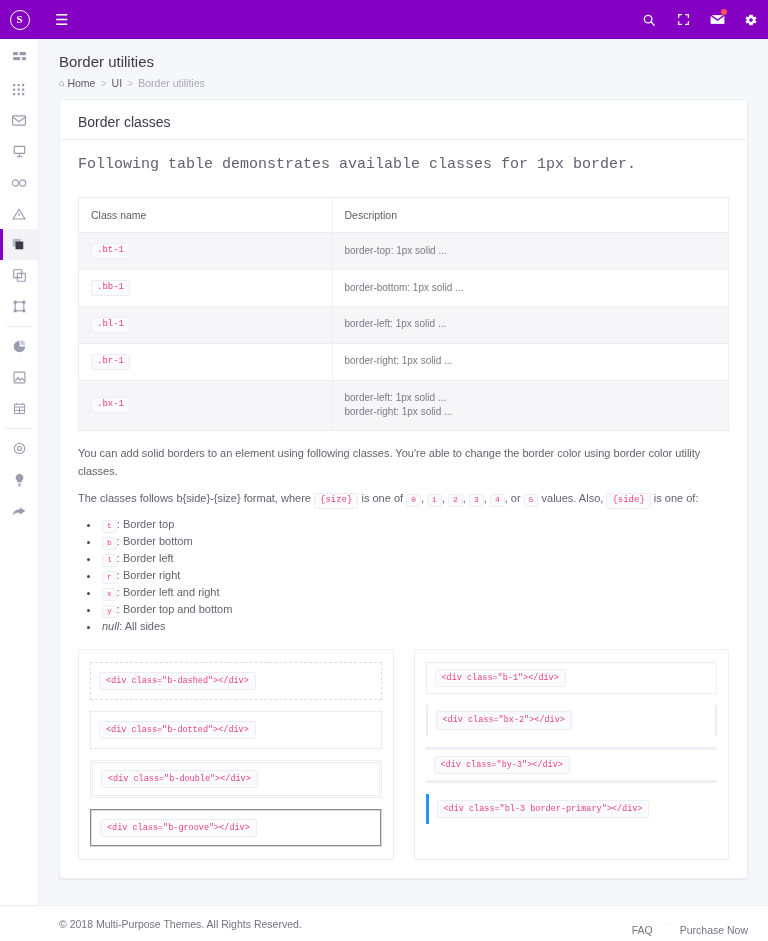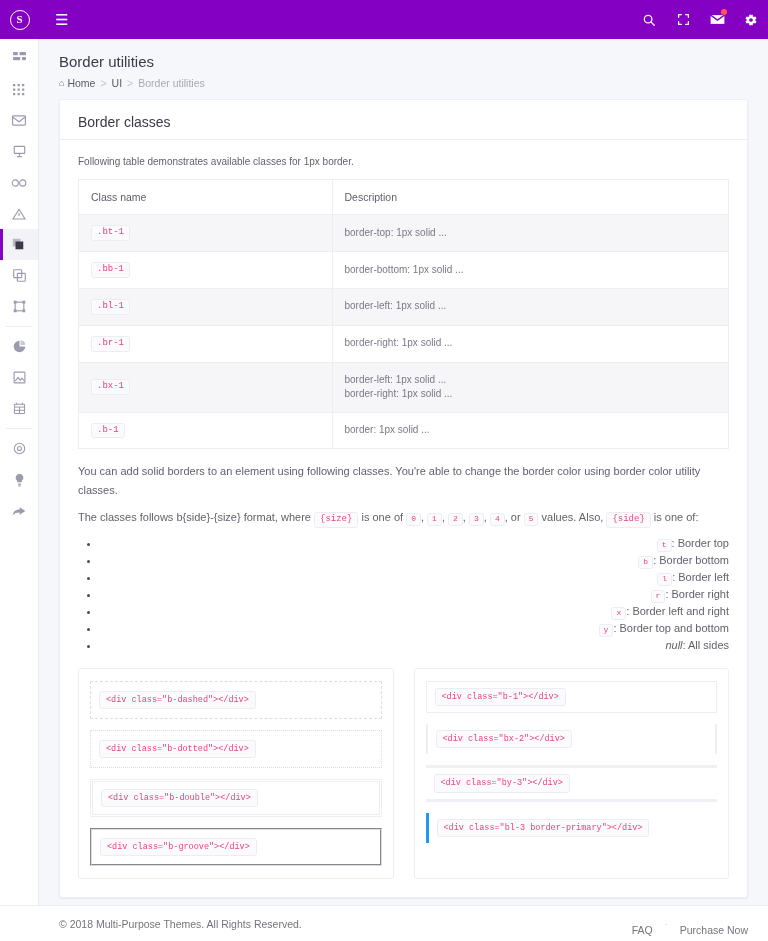--- a/index.html
+++ b/index.html
@@ -105,21 +105,21 @@
     box-shadow: 0 1px 2px rgba(40,40,70,.07);
     border: 1px solid #edeef2;
   }
   .card-header {
     padding: 14px 18px 9px 18px;
     border-bottom: 1px solid #eceef2;
   }
   .card-title { font-size: 14px; color: #3b3b47; font-weight: normal; }
   .card-body { padding: 16px 18px 18px 18px; }
 
-  .lead { font-size: 10px; color: #62626e; margin-bottom: 12px; }
+  .lead { font-size: 15px; color: #62626e; margin-bottom: 24px; font-family: Liberation Mono, monospace; }
 
   
   table.cls-table { width: 100%; border-collapse: collapse; }
   table.cls-table th {
     text-align: left; font-size: 10.5px; font-weight: normal;
     color: #5d5d6b; padding: 11px 12px;
     border: 1px solid #eceef2; background: #fff;
   }
   table.cls-table td {
     font-size: 10px; color: #7a7a88; padding: 10px 12px;
@@ -135,21 +135,21 @@
     font-family: "Liberation Mono", monospace;
     font-size: 9px; color: #e8437d;
     background: #fbfbfe; border: 1px solid #ececf4;
     border-radius: 2.5px; padding: 2px 5px; line-height: 1.1;
   }
   code.chip-sm { padding: 1px 4px; font-size: 8px; }
 
   .para { font-size: 11px; color: #62626e; line-height: 1.7; margin-top: 13px; }
   .para2 { margin-top: 8px; }
 
-  ul.sides { margin: 7px 0 4px 22px; text-align: right; }
+  ul.sides { margin: 7px 0 4px 22px; }
   ul.sides li {
     font-size: 11px; color: #62626e; line-height: 1.55;
     list-style: disc; padding-left: 2px;
   }
   ul.sides li::marker { color: #4a4a55; }
   .ital { font-style: italic; }
 
   
   .demo-row { display: flex; gap: 20px; margin-top: 14px; }
   .demo-panel {
@@ -435,26 +435,20 @@
                     <div class="desc-line">border-right: 1px solid ...</div>
                   </td>
                 </tr>
                 <tr>
                   <td class="col-cls"><code class="chip">.bx-1</code></td>
                   <td>
                     <div class="desc-line">border-left: 1px solid ...</div>
                     <div class="desc-line">border-right: 1px solid ...</div>
                   </td>
                 </tr>
-                <tr>
-                  <td class="col-cls"><code class="chip">.b-1</code></td>
-                  <td>
-                    <div class="desc-line">border: 1px solid ...</div>
-                  </td>
-                </tr>
               </tbody>
           </table>
 
           <div class="para">You can add solid borders to an element using following classes. You're able to change the border color using border color utility classes.</div>
 
           <div class="para para2">
             <span>The classes follows b{side}-{size} format, where</span>
             <code class="chip">{size}</code>
             <span>is one of</span><span id="size-chips"> <code class="chip chip-sm">0</code><span>,</span> <code class="chip chip-sm">1</code><span>,</span> <code class="chip chip-sm">2</code><span>,</span> <code class="chip chip-sm">3</code><span>,</span> <code class="chip chip-sm">4</code><span>,</span></span>
             <span>or</span>

